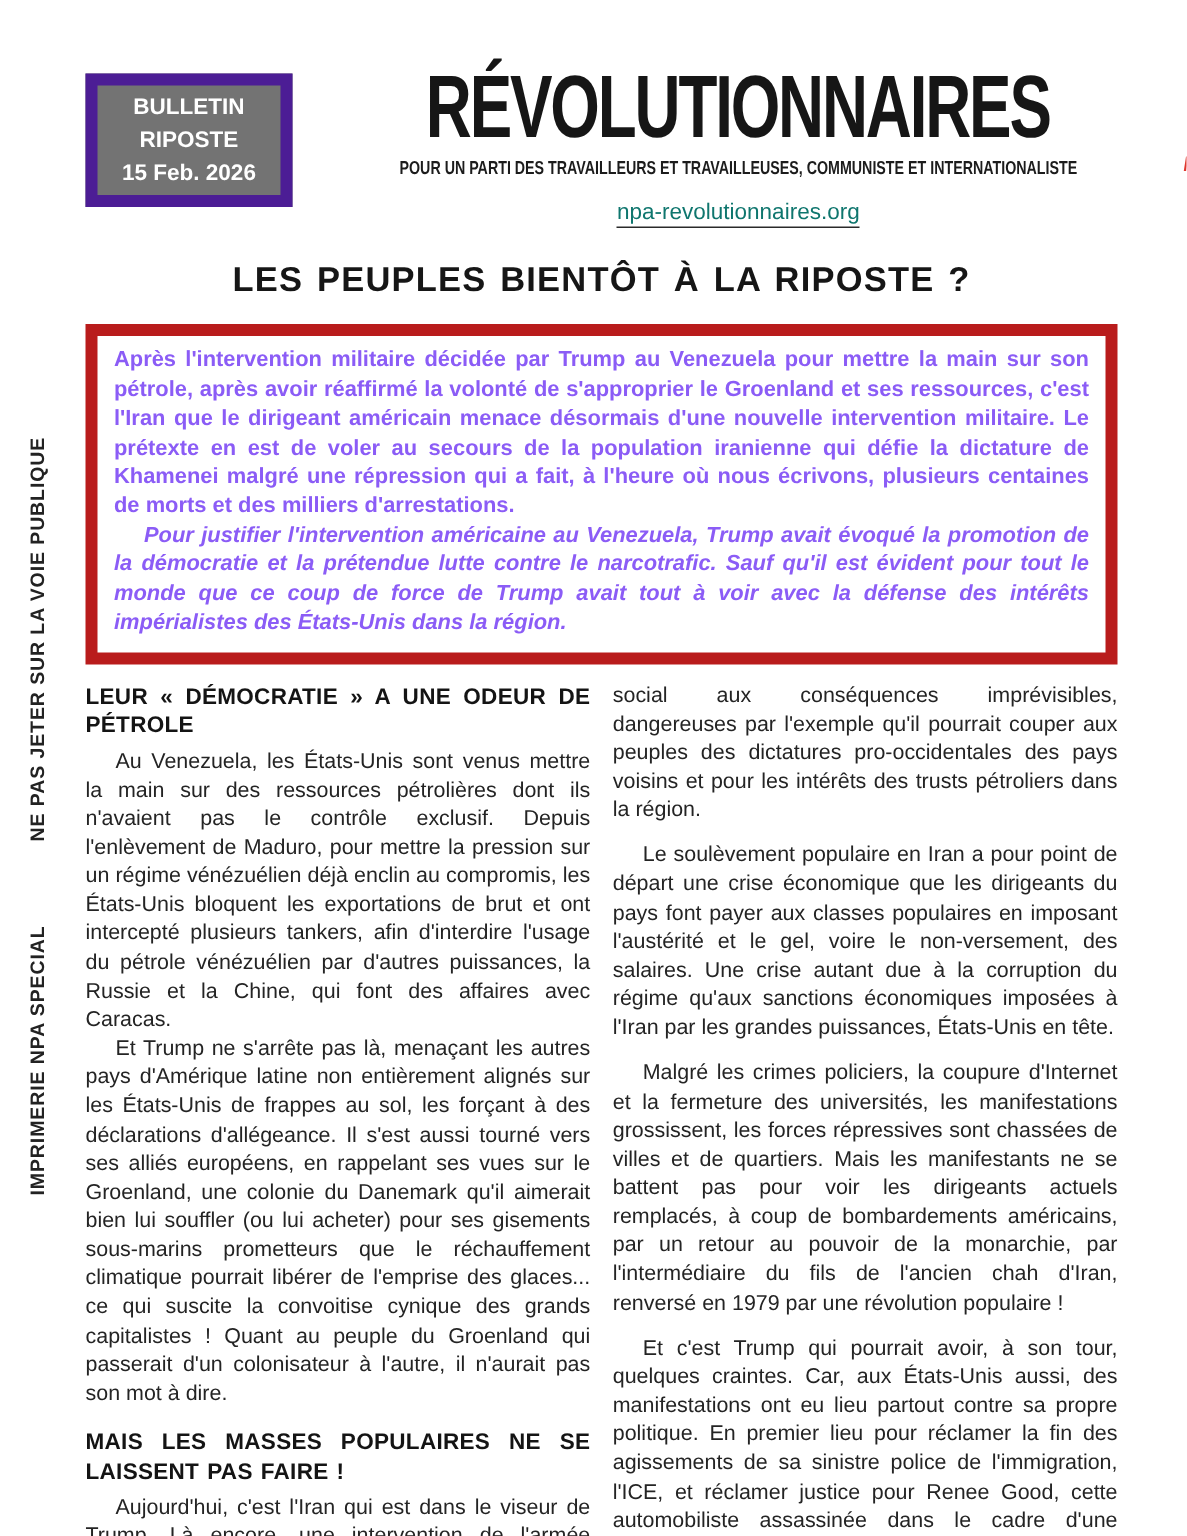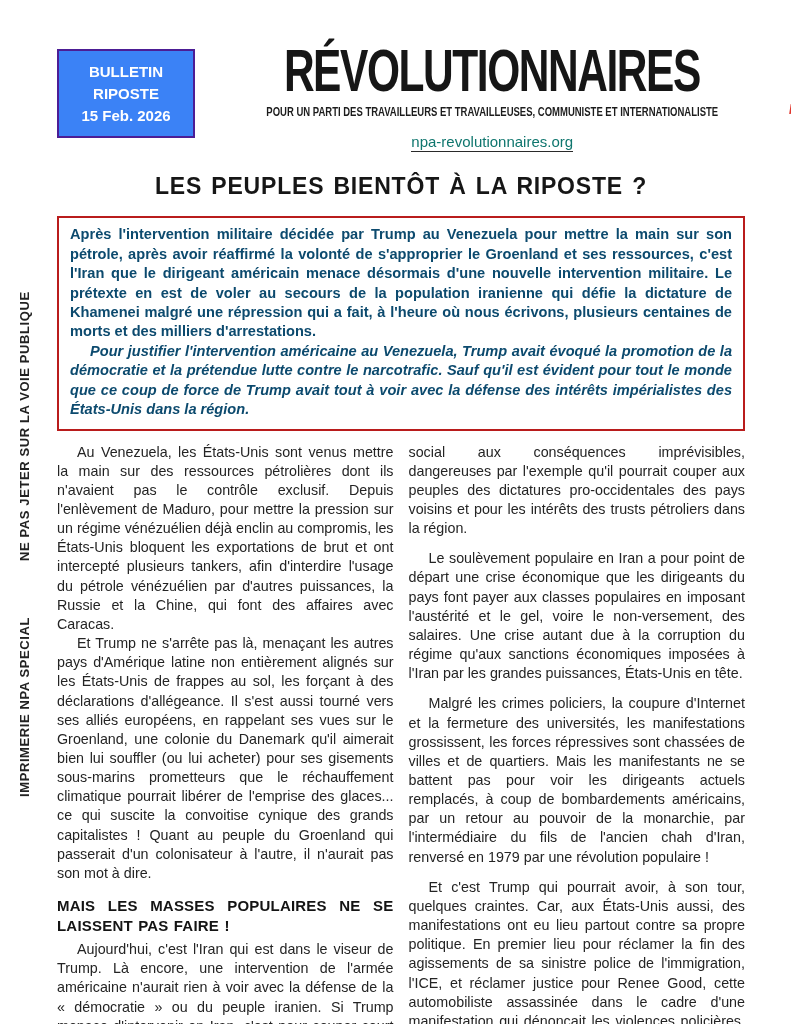--- a/index.html
+++ b/index.html
@@ -24,22 +24,22 @@
     color: #222;
   }
   .vertical-strip .gap { display: inline-block; width: 56px; }
 
   
   .page { position: absolute; left: 57px; top: 40px; width: 688px; }
 
   
   .header { display: flex; align-items: flex-start; }
   .bulletin-box {
-    background: #3b82f6;
-    border: 2px solid #4c1d95;
+    background: #737373;
+    border: 8px solid #4c1d95;
     color: #fff;
     width: 138px; height: 89px;
     margin-top: 9px;
     display: flex; flex-direction: column; justify-content: center; align-items: center;
     gap: 5px;
     font-weight: 700; font-size: 15px;
     flex: none;
   }
   .masthead { flex: 1; display: flex; flex-direction: column; align-items: center; padding-top: 2px; }
   .masthead-title {
@@ -84,26 +84,26 @@
     text-align: center;
     font-size: 23px; font-weight: 700;
     letter-spacing: 0.8px; word-spacing: 2px;
     color: #161616;
     line-height: 1.28;
   }
 
   
   .intro-box {
     margin-top: 15px;
-    border: 2px solid #b91c1c;
+    border: 8px solid #b91c1c;
     padding: 7px 11px 9px 11px;
     font-size: 14.6px; font-weight: 700;
     line-height: 1.33;
     text-align: justify;
-    color: #0c4a6e;
+    color: #8b5cf6;
   }
   .intro-box p { hyphens: auto; }
   .intro-box p.indented { text-indent: 20px; font-style: italic; }
 
   
   .columns { margin-top: 12px; display: flex; gap: 15px; }
   .col { flex: 1; font-size: 14.3px; line-height: 1.34; text-align: justify; color: #242424; }
   .col p { hyphens: auto; }
   .col p.indented { text-indent: 20px; }
   .col-heading {
@@ -147,20 +147,21 @@
     <div>LES PEUPLES BIENTÔT À LA RIPOSTE ?</div>
   </div>
 
   <div class="intro-box">
     <p>Après l'intervention militaire décidée par Trump au Venezuela pour mettre la main sur son pétrole, après avoir réaffirmé la volonté de s'approprier le Groenland et ses ressources, c'est l'Iran que le dirigeant américain menace désormais d'une nouvelle intervention militaire. Le prétexte en est de voler au secours de la population iranienne qui défie la dictature de Khamenei malgré une répression qui a fait, à l'heure où nous écrivons, plusieurs centaines de morts et des milliers d'arrestations.</p>
     <p class="indented">Pour justifier l'intervention américaine au Venezuela, Trump avait évoqué la promotion de la démocratie et la prétendue lutte contre le narcotrafic. Sauf qu'il est évident pour tout le monde que ce coup de force de Trump avait tout à voir avec la défense des intérêts impérialistes des États-Unis dans la région.</p>
   </div>
 
   <div class="columns">
     <div class="col left">
+      <div class="col-heading">LEUR « DÉMOCRATIE » A UNE ODEUR DE PÉTROLE</div>
       <p class="indented">Au Venezuela, les États-Unis sont venus mettre la main sur des ressources pétrolières dont ils n'avaient pas le contrôle exclusif. Depuis l'enlèvement de Maduro, pour mettre la pression sur un régime vénézuélien déjà enclin au compromis, les États-Unis bloquent les exportations de brut et ont intercepté plusieurs tankers, afin d'interdire l'usage du pétrole vénézuélien par d'autres puissances, la Russie et la Chine, qui font des affaires avec Caracas.</p>
       <p class="indented">Et Trump ne s'arrête pas là, menaçant les autres pays d'Amérique latine non entièrement alignés sur les États-Unis de frappes au sol, les forçant à des déclarations d'allégeance. Il s'est aussi tourné vers ses alliés européens, en rappelant ses vues sur le Groenland, une colonie du Danemark qu'il aimerait bien lui souffler (ou lui acheter) pour ses gisements sous-marins prometteurs que le réchauffement climatique pourrait libérer de l'emprise des glaces... ce qui suscite la convoitise cynique des grands capitalistes ! Quant au peuple du Groenland qui passerait d'un colonisateur à l'autre, il n'aurait pas son mot à dire.</p>
       <div class="col-heading second">MAIS LES MASSES POPULAIRES NE SE LAISSENT PAS FAIRE !</div>
       <p class="indented">Aujourd'hui, c'est l'Iran qui est dans le viseur de Trump. Là encore, une intervention de l'armée américaine n'aurait rien à voir avec la défense de la « démocratie » ou du peuple iranien. Si Trump menace d'intervenir en Iran, c'est pour couper court à un mouvement</p>
     </div>
     <div class="col right">
       <p>social aux conséquences imprévisibles, dangereuses par l'exemple qu'il pourrait couper aux peuples des dictatures pro-occidentales des pays voisins et pour les intérêts des trusts pétroliers dans la région.</p>
       <p class="indented">Le soulèvement populaire en Iran a pour point de départ une crise économique que les dirigeants du pays font payer aux classes populaires en imposant l'austérité et le gel, voire le non-versement, des salaires. Une crise autant due à la corruption du régime qu'aux sanctions économiques imposées à l'Iran par les grandes puissances, États-Unis en tête.</p>
       <p class="indented">Malgré les crimes policiers, la coupure d'Internet et la fermeture des universités, les manifestations grossissent, les forces répressives sont chassées de villes et de quartiers. Mais les manifestants ne se battent pas pour voir les dirigeants actuels remplacés, à coup de bombardements américains, par un retour au pouvoir de la monarchie, par l'intermédiaire du fils de l'ancien chah d'Iran, renversé en 1979 par une révolution populaire !</p>
       <p class="indented">Et c'est Trump qui pourrait avoir, à son tour, quelques craintes. Car, aux États-Unis aussi, des manifestations ont eu lieu partout contre sa propre politique. En premier lieu pour réclamer la fin des agissements de sa sinistre police de l'immigration, l'ICE, et réclamer justice pour Renee Good, cette automobiliste assassinée dans le cadre d'une manifestation qui dénonçait les violences policières. Trump et ses semblables s'attaquent au monde entier : ne leur laissons aucun répit !</p>

